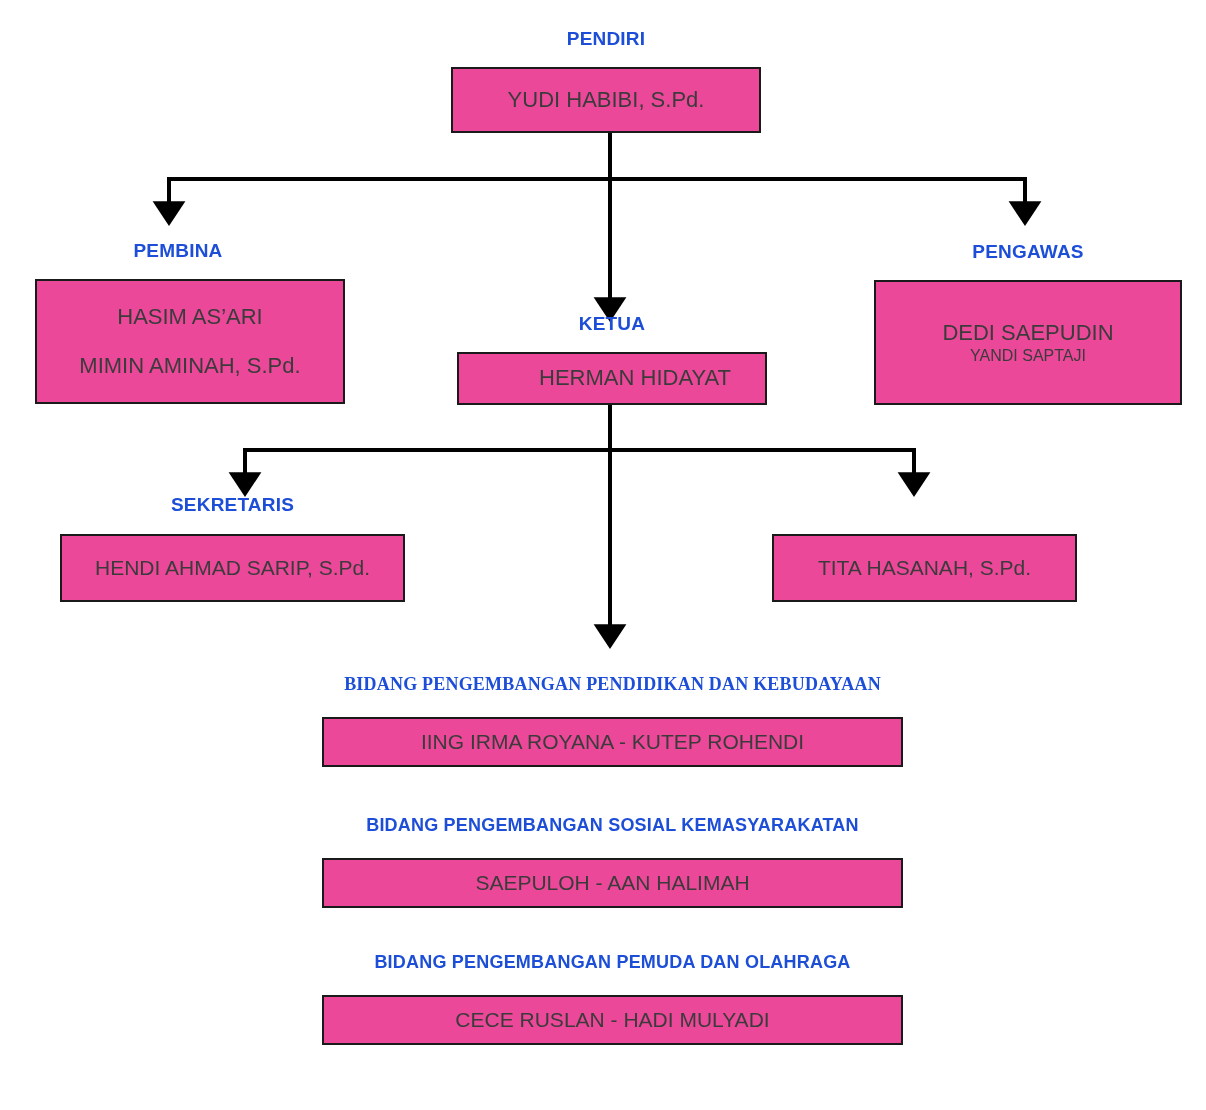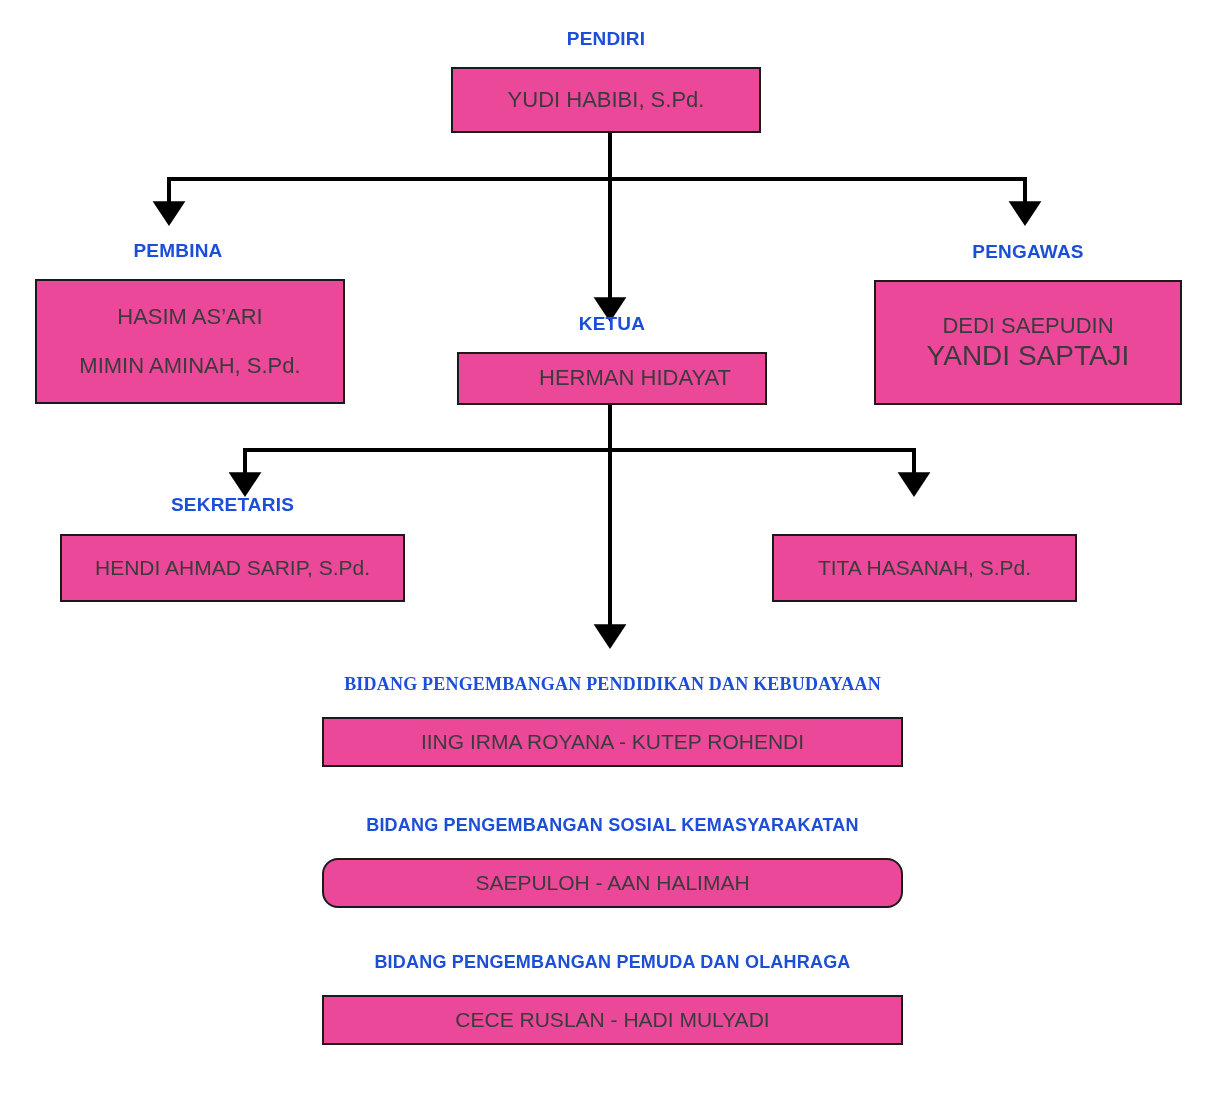--- a/index.html
+++ b/index.html
@@ -103,21 +103,21 @@
     <div class="node-title" style="top:0; font-size:19px;">KETUA</div>
     <div class="node-box" style="top:39px; width:310px; height:53px;padding-left:46px;">
       <div class="node-name" style="font-size:22px;">HERMAN HIDAYAT</div>
     </div>
   </div>
 
   <div class="node" style="left:874px; top:241px; width:308px; height:164px;">
     <div class="node-title" style="top:0; font-size:19px;">PENGAWAS</div>
     <div class="node-box" style="top:39px; width:308px; height:125px; ">
       <div class="node-name" style="font-size:22px;">DEDI SAEPUDIN</div>
-      <div class="node-name" style="font-size:28px;">YANDI SAPTAJI</div>
+      <div class="node-name" style="font-size:16px;">YANDI SAPTAJI</div>
     </div>
   </div>
 
   <div class="node" style="left:60px; top:494px; width:345px; height:108px;">
     <div class="node-title" style="top:0; font-size:19px;">SEKRETARIS</div>
     <div class="node-box" style="top:40px; width:345px; height:68px;">
       <div class="node-name" style="font-size:21px;">HENDI AHMAD SARIP, S.Pd.</div>
     </div>
   </div>
 
@@ -129,21 +129,21 @@
 
   <div class="node" style="left:322px; top:674px; width:581px; height:93px;">
     <div class="node-title" style="top:0; font-size:18px;font-family:Liberation Serif, serif;">BIDANG PENGEMBANGAN PENDIDIKAN DAN KEBUDAYAAN</div>
     <div class="node-box" style="top:43px; width:581px; height:50px;">
       <div class="node-name" style="font-size:21px;">IING IRMA ROYANA - KUTEP ROHENDI</div>
     </div>
   </div>
 
   <div class="node" style="left:322px; top:815px; width:581px; height:93px;">
     <div class="node-title" style="top:0; font-size:18px;">BIDANG PENGEMBANGAN SOSIAL KEMASYARAKATAN</div>
-    <div class="node-box" style="top:43px; width:581px; height:50px;border-radius:16px;">
+    <div class="node-box" style="top:43px; width:581px; height:50px;">
       <div class="node-name" style="font-size:21px;">SAEPULOH - AAN HALIMAH</div>
     </div>
   </div>
 
   <div class="node" style="left:322px; top:952px; width:581px; height:93px;">
     <div class="node-title" style="top:0; font-size:18px;">BIDANG PENGEMBANGAN PEMUDA DAN OLAHRAGA</div>
     <div class="node-box" style="top:43px; width:581px; height:50px;">
       <div class="node-name" style="font-size:21px;">CECE RUSLAN - HADI MULYADI</div>
     </div>
   </div>

